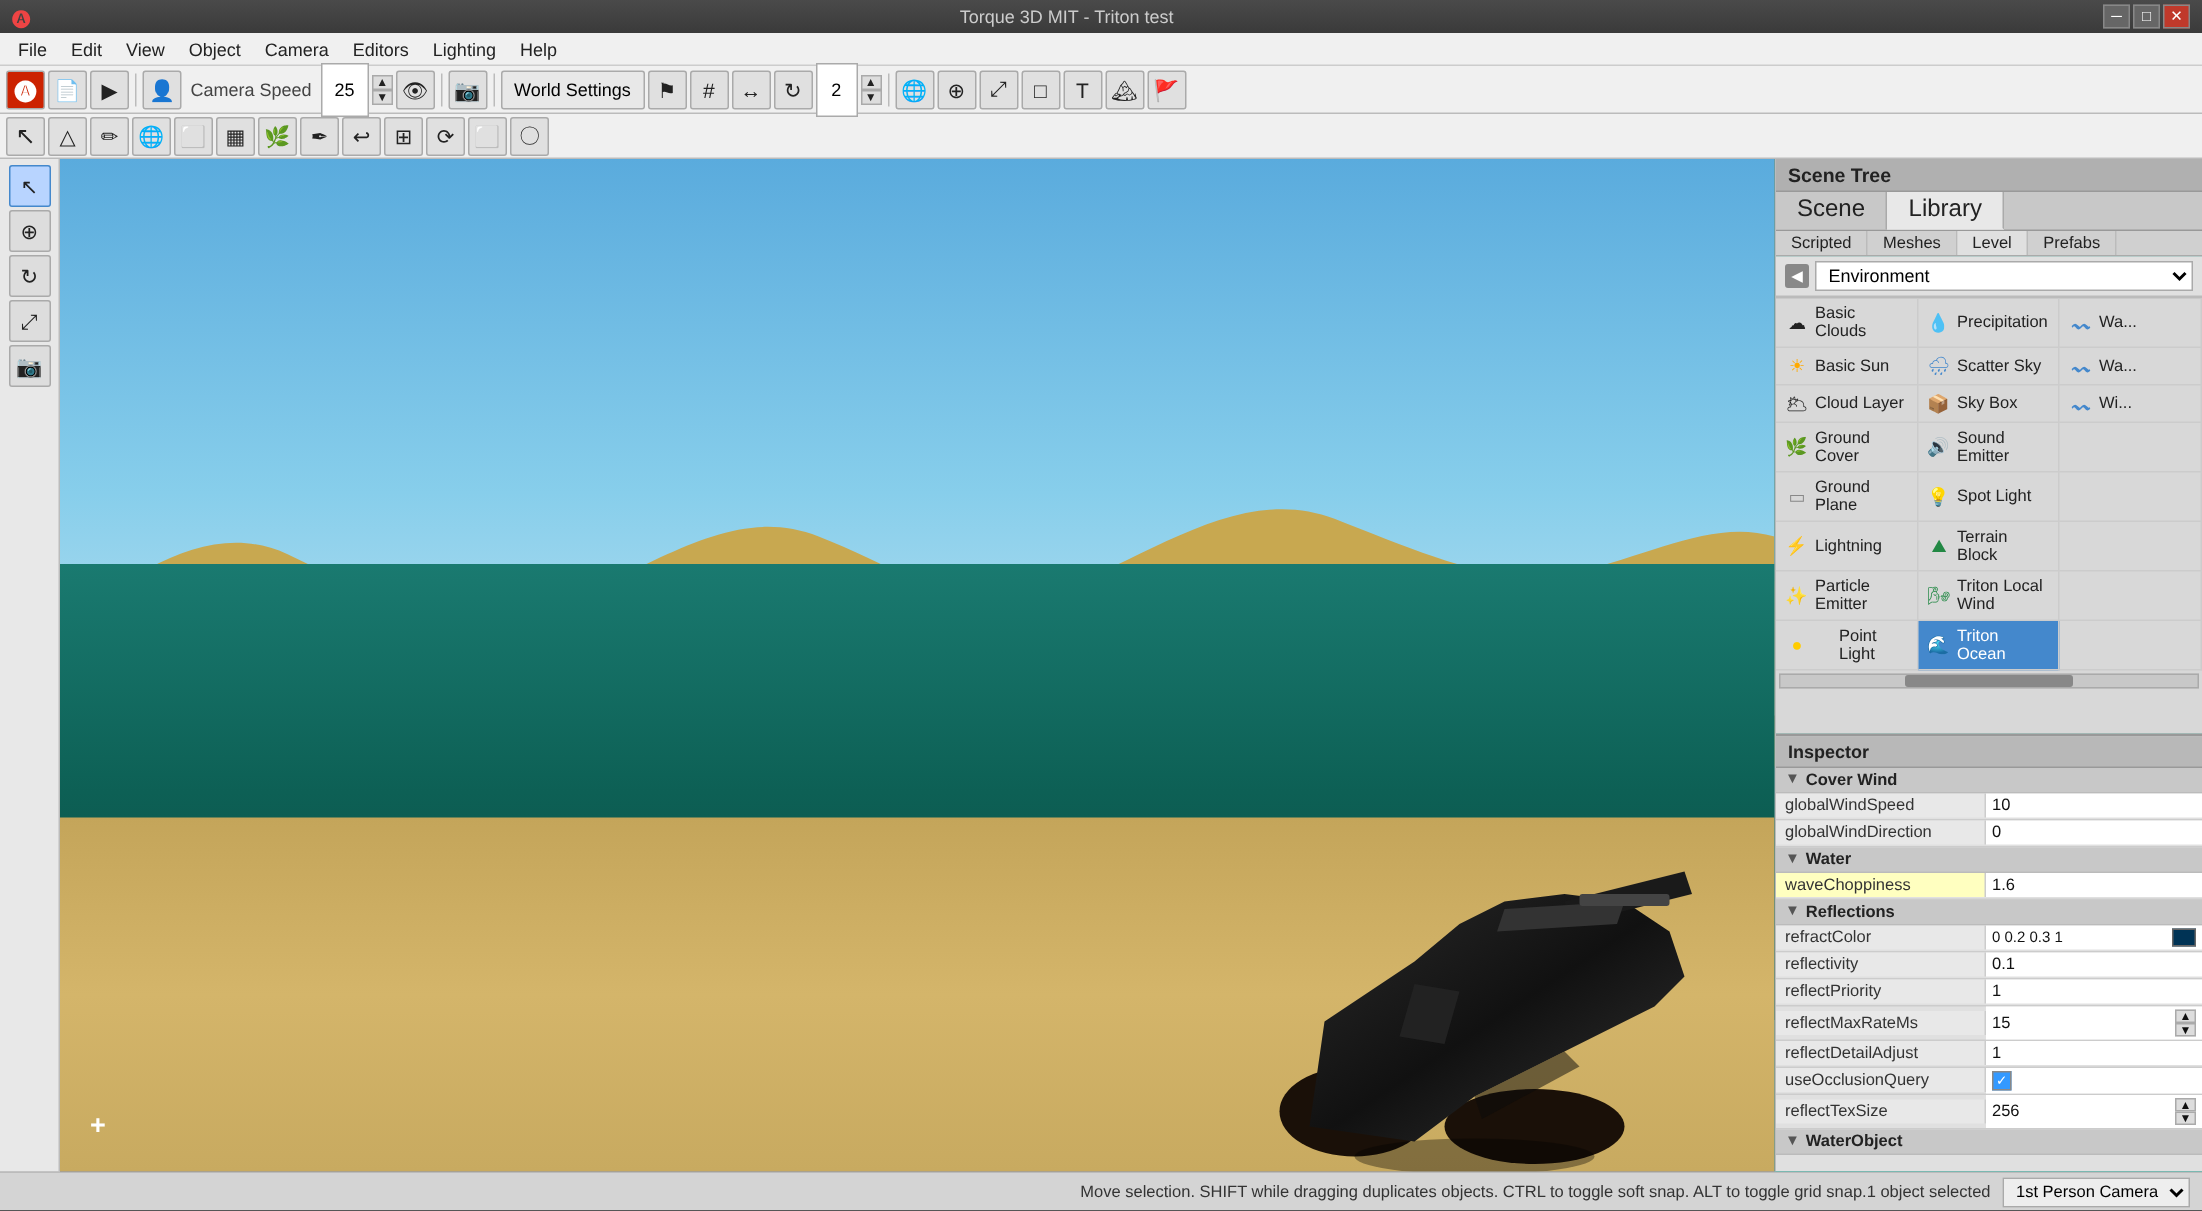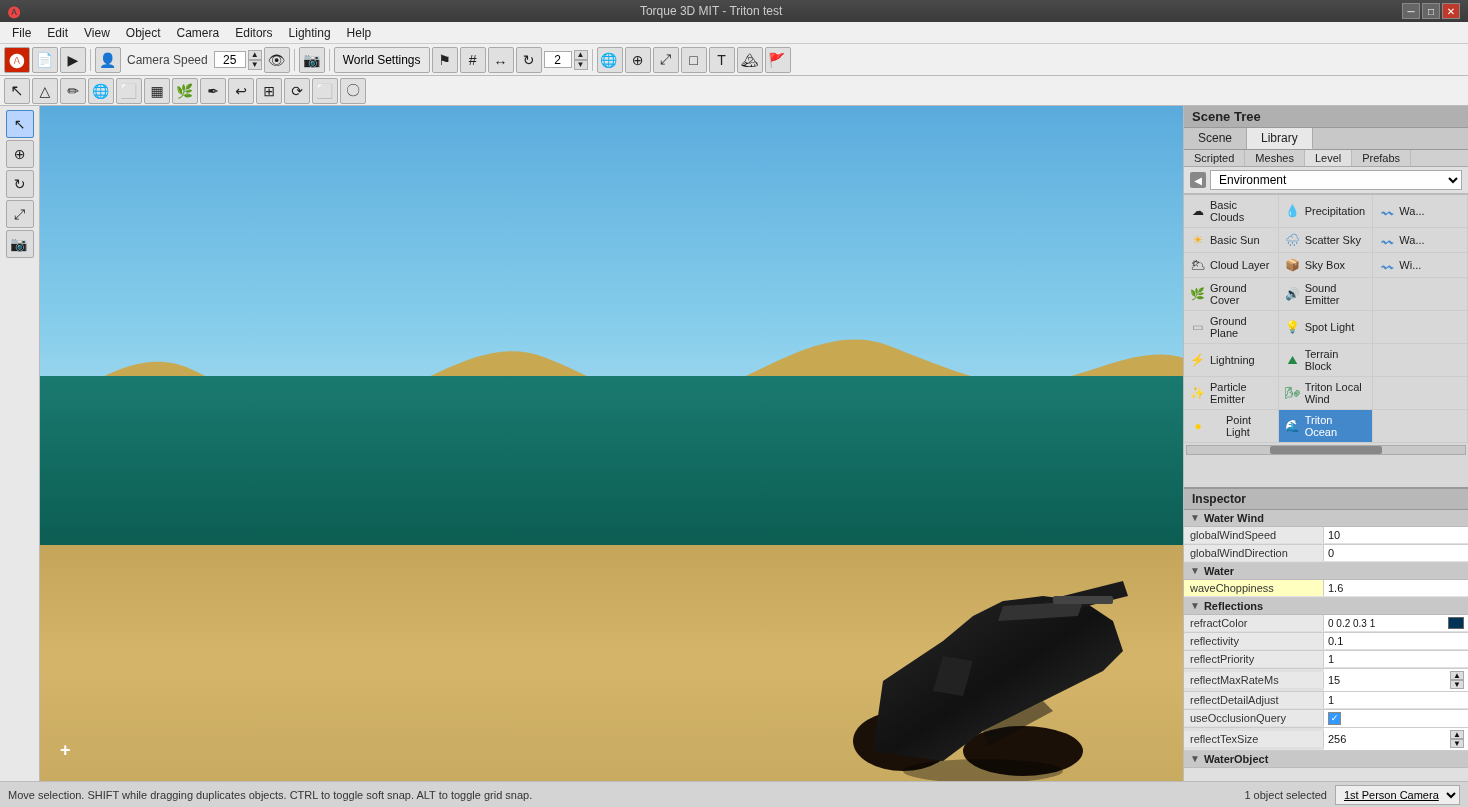--- a/index.html
+++ b/index.html
@@ -58,21 +58,21 @@
       background: #e0e0e0;
       border: 1px solid #aaa;
       display: flex; align-items: center; justify-content: center;
       cursor: pointer;
       font-size: 14px;
       border-radius: 2px;
     }
     .tb-sep { width: 1px; height: 22px; background: #bbb; margin: 0 2px; }
     .tb-label { font-size: 12px; margin: 0 4px; color: #444; }
     .tb-input {
-      width: 32px; height: 17px;
+      width: 32px; height: 36px;
       border: 1px solid #aaa;
       background: white;
       text-align: center;
       font-size: 12px;
     }
     .tb-spin { display: flex; flex-direction: column; }
     .tb-spin-btn { width: 14px; height: 10px; background: #ddd; border: 1px solid #aaa; font-size: 8px; cursor: pointer; display: flex; align-items: center; justify-content: center; }
     .world-settings-btn {
       background: #e8e8e8;
       border: 1px solid #aaa;
@@ -193,21 +193,21 @@
       border-bottom: 1px solid #999;
     }
     .tabs-row {
       display: flex;
       background: #c8c8c8;
       border-bottom: 1px solid #999;
     }
     .tab {
       padding: 3px 14px;
       cursor: pointer;
-      font-size: 12px;
+      font-size: 16px;
       border-right: 1px solid #aaa;
       background: #c8c8c8;
     }
     .tab.active {
       background: #e8e8e8;
       border-bottom: 1px solid #e8e8e8;
     }
     .tabs-row2 {
       display: flex;
       background: #d0d0d0;
@@ -355,30 +355,30 @@
     }
     .checkbox.checked { background: #3399ff; }
     .checkbox.checked::after { content: '✓'; color: white; font-size: 9px; }
 
     
     #statusbar {
       background: #d4d4d4;
       height: 26px;
       display: flex;
       align-items: center;
-      justify-content: space-between;
+      justify-content: flex-end;
       padding: 0 8px;
       border-top: 1px solid #bbb;
       font-size: 11px;
       color: #333;
     }
     .status-right { display: flex; gap: 8px; align-items: center; }
     .status-dropdown {
       height: 20px; border: 1px solid #aaa; background: #eee;
-      font-size: 11px; padding: 0 4px; text-decoration: underline;
+      font-size: 11px; padding: 0 4px;
     }
 
     
     .gun-container {
       position: absolute;
       bottom: 0; right: 40px;
       width: 320px; height: 280px;
     }
   </style>
 </head>
@@ -636,21 +636,21 @@
       <div class="scroll-area">
         <div class="scroll-handle"></div>
       </div>
     </div>
 
     <div class="inspector-panel">
       <div class="inspector-title">Inspector</div>
 
       <div class="section-header">
         <span class="arrow">▼</span>
-        <span>Water Wind</span>
+        <span>Cover Wind</span>
       </div>
       <div class="prop-row">
         <div class="prop-name">globalWindSpeed</div>
         <div class="prop-value">
           <span>10</span>
         </div>
       </div>
       <div class="prop-row">
         <div class="prop-name">globalWindDirection</div>
         <div class="prop-value">

